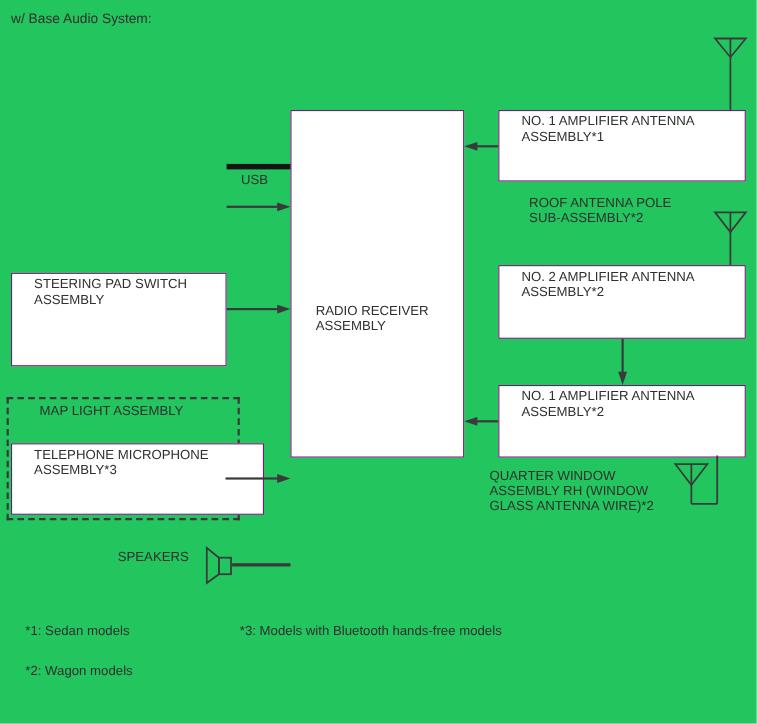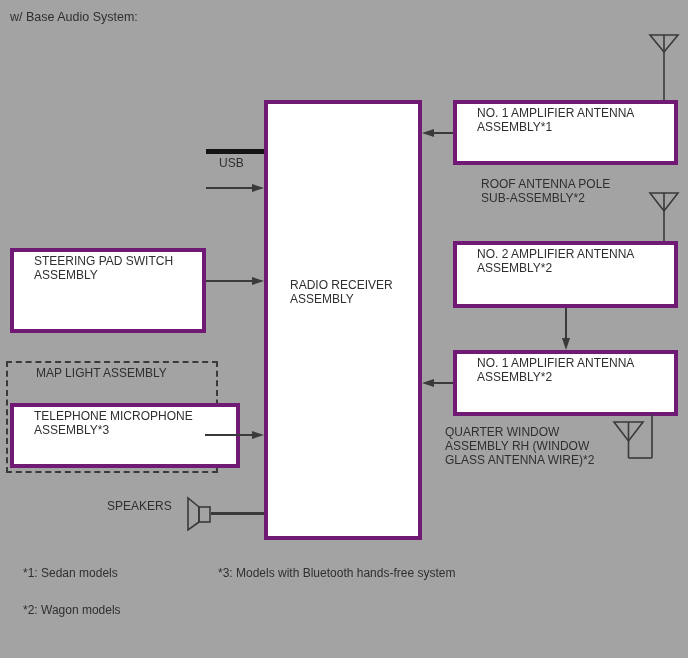--- a/index.html
+++ b/index.html
@@ -1,34 +1,34 @@
 <!DOCTYPE html>
 <html><head>
 <meta charset="utf-8">
 <style>
   html,body{margin:0;padding:0;background:#ffffff;}
   #canvas{
     position:relative;
     width:688px;height:658px;
-    background:#a3a3a3;
+    background:#22c55e;
     font-family:"Liberation Sans", sans-serif;
     color:#2f2f2f;
     overflow:hidden;
   }
   .label{
     position:absolute;
     font-size:12px;
     line-height:14px;
     white-space:pre-line;
     color:#2f2f2f;
   }
   .title{font-size:12.5px;}
   .box{
     position:absolute;
-    border:4px solid #701a75;
+    border:1px solid #701a75;
     background:#ffffff;
     box-sizing:border-box;
   }
   .box.dashed{border:2px dashed #3a3a3a;background:transparent;}
   .bt{
     position:absolute;
     left:20px;top:2px;
     font-size:12px;line-height:14px;
     white-space:pre-line;
     color:#2f2f2f;
@@ -47,21 +47,21 @@
   svg{position:absolute;display:block;}
   svg path, svg rect{stroke:#3a3a3a;fill:none;}
 </style>
 </head>
 <body>
 
 <div id="canvas">
 
   <div class="label title" style="left:10px;top:10px;">w/ Base Audio System:</div>
 
-  <div class="box" style="left:264px;top:100px;width:158px;height:440px;">
+  <div class="box" style="left:264px;top:100px;width:158px;height:316px;">
     <span class="bt" style="left:22px;top:174px;">RADIO RECEIVER
 ASSEMBLY</span>
   </div>
 
   <div class="hline thick" style="left:206px;top:149px;width:58px;height:5px;"></div>
   <div class="label" style="left:219px;top:156px;">USB</div>
   <div class="hline" style="left:206px;top:187px;width:47px;height:2px;"></div>
   <div class="ah-r" style="left:252px;top:184px;"></div>
 
   <div class="box" style="left:10px;top:248px;width:196px;height:85px;">
@@ -124,16 +124,16 @@
 ASSEMBLY RH (WINDOW
 GLASS ANTENNA WIRE)*2</div>
   <svg style="left:612px;top:412px;" width="46" height="50" viewBox="0 0 46 50">
     <path d="M2 10 H31 L16.5 29 Z" stroke-width="1.6"></path>
     <path d="M16.5 10 V46" stroke-width="1.6"></path>
     <path d="M16.5 46 H40" stroke-width="1.6"></path>
     <path d="M40 46 V2" stroke-width="1.6"></path>
   </svg>
 
   <div class="label" style="left:23px;top:566px;">*1: Sedan models</div>
-  <div class="label" style="left:218px;top:566px;">*3: Models with Bluetooth hands-free system</div>
+  <div class="label" style="left:218px;top:566px;">*3: Models with Bluetooth hands-free models</div>
   <div class="label" style="left:23px;top:603px;">*2: Wagon models</div>
 
 </div>
 
 </body></html>

